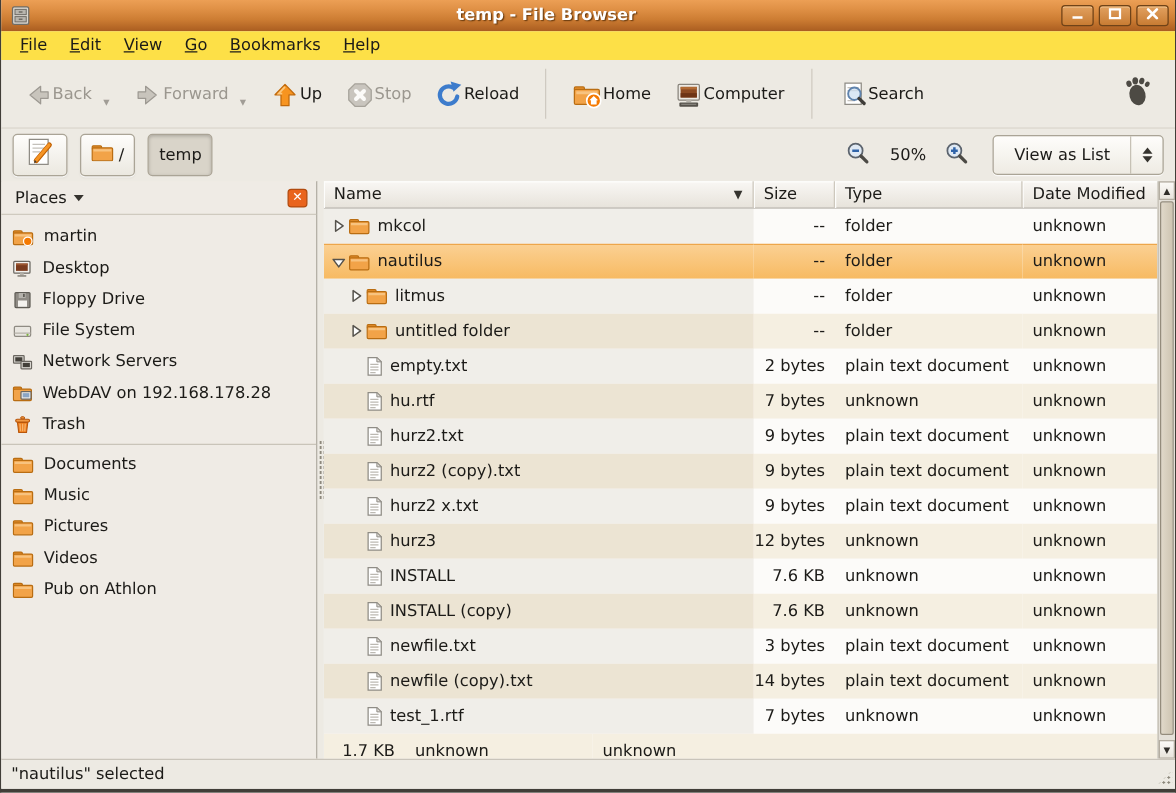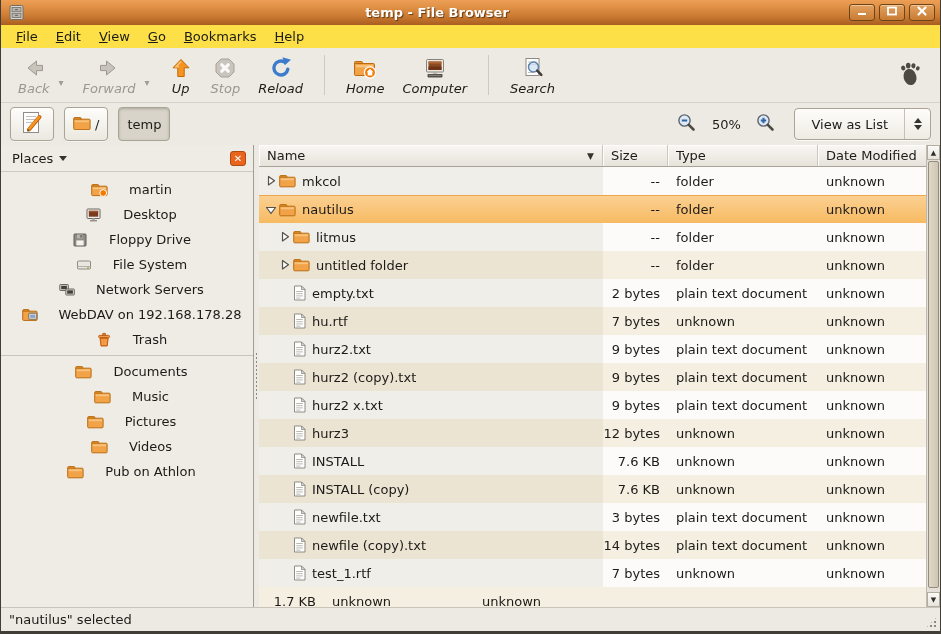--- a/index.html
+++ b/index.html
@@ -18,22 +18,22 @@
   .win-btn { width:26px; height:17px; border:1px solid #6f4318; border-radius:3px;
              background:linear-gradient(#e2a160,#c87c33); display:flex; align-items:center; justify-content:center;
              box-shadow:inset 0 1px 0 rgba(255,230,190,.55); }
   
   .menubar { height:23px; flex:0 0 23px; display:flex; align-items:center; padding:0 6px; background:#fde047; }
   .menu-item { padding:2px 9px; cursor:default; }
   .menu-item u { text-decoration:underline; }
   
   .toolbar { height:55px; flex:0 0 55px; display:flex; align-items:center; padding:0 8px;
              background:#edeae3; border-bottom:1px solid #d7d2c9; }
-  .tbtn { display:flex; flex-direction:column; align-items:center; justify-content:flex-end;
-          padding:3px 9px 4px; border-radius:3px;font-style:italic; }
+  .tbtn { display:flex; flex-direction:row; align-items:center; justify-content:flex-end;
+          padding:3px 9px 4px; border-radius:3px; }
   .tbtn .ticon { height:26px; display:flex; align-items:flex-end; justify-content:center; }
   .tbtn .tlabel { margin-top:1px; }
   .tbtn.disabled .tlabel { color:#9b978f; }
   .tcaret { color:#a19d96; font-size:10px; align-self:center; padding:14px 10px 0 0; }
   .tsep { width:1px; height:40px; background:#cfcac1; margin:0 12px; }
   .throbber { margin-left:auto; margin-right:8px; }
   
   .locationbar { height:42px; flex:0 0 42px; display:flex; align-items:center; gap:10px; padding:0 9px; background:#edeae3; }
   .lbtn { height:34px; min-width:40px; border:1px solid #aaa496; border-radius:4px;
           background:linear-gradient(#fefdfb,#ebe8e0); display:flex; align-items:center; justify-content:center;
@@ -56,21 +56,21 @@
              background:#efebe5; border-right:1px solid #a39e93; }
   .sidebar-header { height:27px; flex:0 0 27px; display:flex; align-items:center; padding:0 7px;
                     border-bottom:1px solid #cfcabf; }
   .sidebar-header-label { display:flex; align-items:center; gap:6px; padding:2px 4px; }
   .hdr-caret { width:0; height:0; border-left:4px solid transparent; border-right:4px solid transparent;
                border-top:5px solid #35332e; }
   .close-x { margin-left:auto; width:16px; height:15px; border-radius:3px; background:#e9641d;
              border:1px solid #b14a0e; color:#fff; font-size:10px; font-weight:bold; line-height:13px;
              text-align:center; }
   .sidebar-list { flex:1; padding-top:5px; overflow:hidden; }
-  .place { height:25px; display:flex; align-items:center; gap:21px; padding-left:9px;justify-content:center; }
+  .place { height:25px; display:flex; align-items:center; gap:8px; padding-left:9px; }
   .place-sep { height:1px; background:#c9c4b9; margin:3px 0; }
   .splitter { width:5px; flex:0 0 5px; background:#edeae3; position:relative; }
   .splitter-grip { position:absolute; left:1px; top:50%; margin-top:-24px; width:4px; height:48px;
                    background-image:radial-gradient(#8d887c 0.8px, transparent 1px); background-size:3px 4px; }
   
   .listpane { flex:1; display:flex; min-width:0; background:#fff; }
   .listbody { flex:1; display:flex; flex-direction:column; min-width:0; }
   .list-header { height:22px; flex:0 0 22px; display:flex; background:linear-gradient(#f9f7f4,#e7e3db);
                  border-bottom:1px solid #a8a297; }
   .hcell { display:flex; align-items:center; padding:0 8px; border-right:1px solid #cdc8bd;

